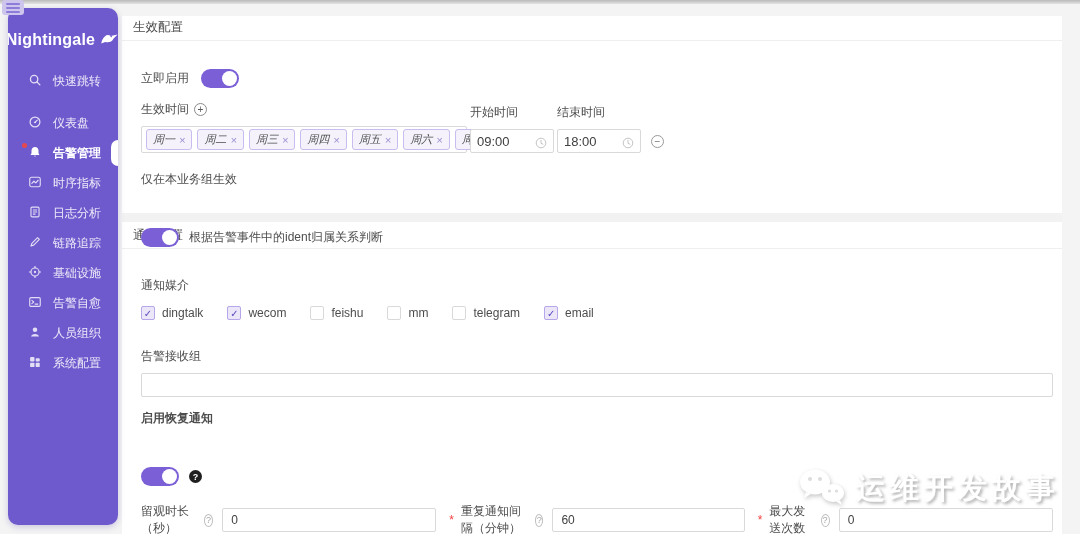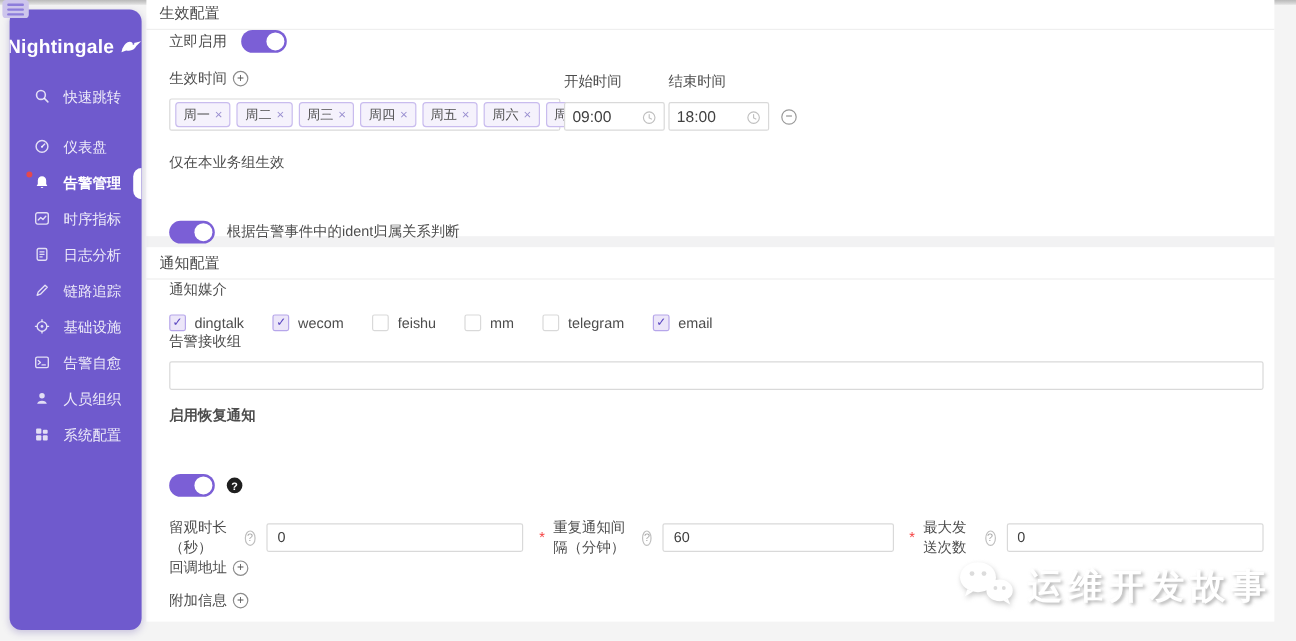--- a/index.html
+++ b/index.html
@@ -29,21 +29,21 @@
   .nav-item svg { width:14px; height:14px; flex:0 0 14px; color:rgba(255,255,255,.8); }
   .nav-item.active { color:#fff; font-weight:bold; }
   .nav-item.active svg { color:#fff; }
   .group-gap { height:12px; }
   .red-dot { position:absolute; left:14px; top:5px; width:5px; height:5px;
     border-radius:50%; background:#e5484d; }
   .active-notch { position:absolute; right:0; top:50%; transform:translateY(-50%);
     width:7px; height:26px; background:#fff; border-radius:13px 0 0 13px; }
 
   
-  .content { position:absolute; left:122px; top:0; width:940px; height:518px; }
+  .content { position:absolute; left:122px; top:16px; width:940px; height:518px; }
   .card { background:#fff; }
   .card1 { height:197px; }
   .card-gap { height:9px; background:#f2f2f3; }
   .card2 { height:312px; }
   .sec-head { font-size:12.5px; color:#4a4a4a; padding:3px 0 4px 11px;
     border-bottom:1px solid #efefef; }
   .sec-body { padding:0 9px 0 19px; }
 
   .lbl { font-size:12px; color:#4d4d4d; display:flex; align-items:center; gap:5px; }
   .lbl .req { color:#f53f3f; margin-right:2px; font-size:12px; }
@@ -64,21 +64,21 @@
 
   .row { display:flex; align-items:center; }
 
   
   .time-grid { display:flex; align-items:flex-end; gap:3px; margin-top:13px; }
   .tg-col { display:flex; flex-direction:column; gap:8px; }
   .tags-box { width:326px; min-height:24px; border:1px solid #d9d9d9; border-radius:2px;
     background:#fff; display:flex; align-items:center; gap:5px; padding:2px 4px; }
   .tag { display:inline-flex; align-items:center; gap:4px; background:#f5f2fc;
     border:1px solid #c9bcee; border-radius:3px; padding:2px 6px; font-size:11px;
-    color:#4d4d4d; white-space:nowrap; }
+    color:#4d4d4d; white-space:nowrap;font-style:italic; }
   .tag .x { color:#9a8fd0; font-size:11px; cursor:pointer; }
   .time-input { width:84px; height:24px; border:1px solid #d9d9d9; border-radius:2px;
     display:flex; align-items:center; padding:0 6px; gap:4px; background:#fff; }
   .time-input input { border:none; outline:none; width:100%; font-size:13px; color:#404040;
     font-family:inherit; }
   .clock { width:12px; height:12px; color:#bfbfbf; flex:0 0 12px; }
   .minus-wrap { margin:0 0 5px 7px; }
 
   
   .cb-row { display:flex; align-items:center; gap:24px; margin-top:12px; }
@@ -91,21 +91,21 @@
     font-weight:bold; }
 
   .text-input { height:24px; border:1px solid #d9d9d9; border-radius:2px;
     font-size:12px; color:#404040; padding:0 8px; width:100%; outline:none;
     background:#fff; font-family:inherit; }
 
   .fields-grid { display:grid; grid-template-columns:1fr 1fr 1fr; column-gap:13px;
     margin-top:17px; }
   .fields-grid .f-col { display:flex; gap:9px;align-items:center; }
 
-  .mt18 { margin-top:18px; } .mt16 { margin-top:0; }
+  .mt18 { margin-top:18px; } .mt16 { margin-top:28px; }
   .mt13 { margin-top:13px;font-weight:bold; } .mt8 { margin-top:8px; }
   .mt10 { margin-top:10px; }
 
   .toggle-row { display:flex; align-items:center; gap:10px;margin-top:40px; }
   .toggle-row .t-text { font-size:12px; color:#4d4d4d; }
 
   
   .watermark { position:absolute; right:20px; bottom:22px; display:flex;
     align-items:center; gap:8px; pointer-events:none; }
   .watermark svg { filter:drop-shadow(1px 2px 2px rgba(130,130,130,.45)); }

